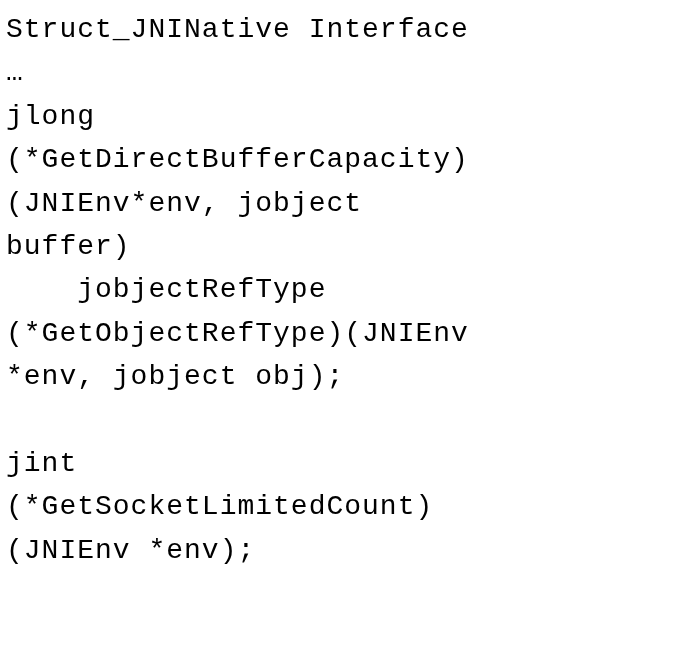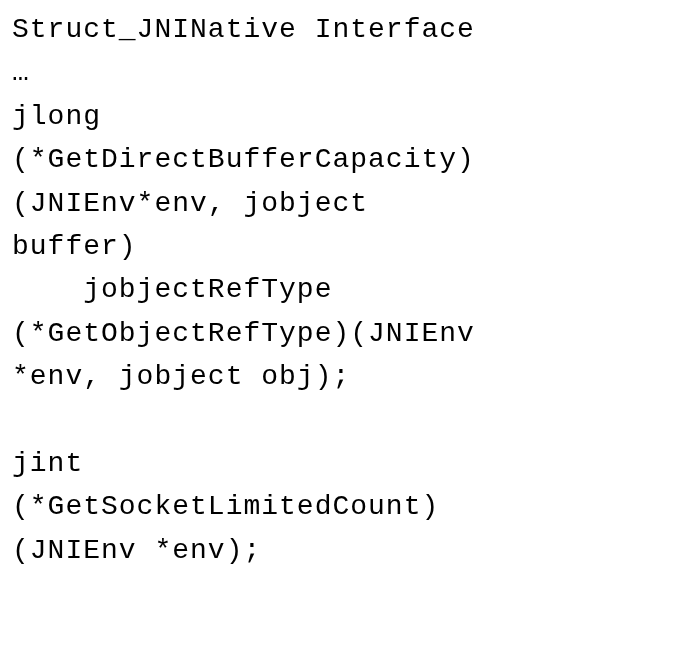--- a/index.html
+++ b/index.html
@@ -10,21 +10,21 @@
       line-height: 1.55;
       letter-spacing: 1px;
       color: #000;
       background: #fff;
       width: 700px;
       height: 647px;
       overflow: hidden;
     }
     .code-block {
       white-space: pre;
-      padding: 8px 12px;
+      padding: 8px 6px;
     }
   </style>
 </head>
 <body>
 
 <div class="code-block"><span>Struct_JNINative Interface</span>
 <span>…</span>
 <span>jlong</span>
 <span>(*GetDirectBufferCapacity)</span>
 <span>(JNIEnv*env, jobject</span>

